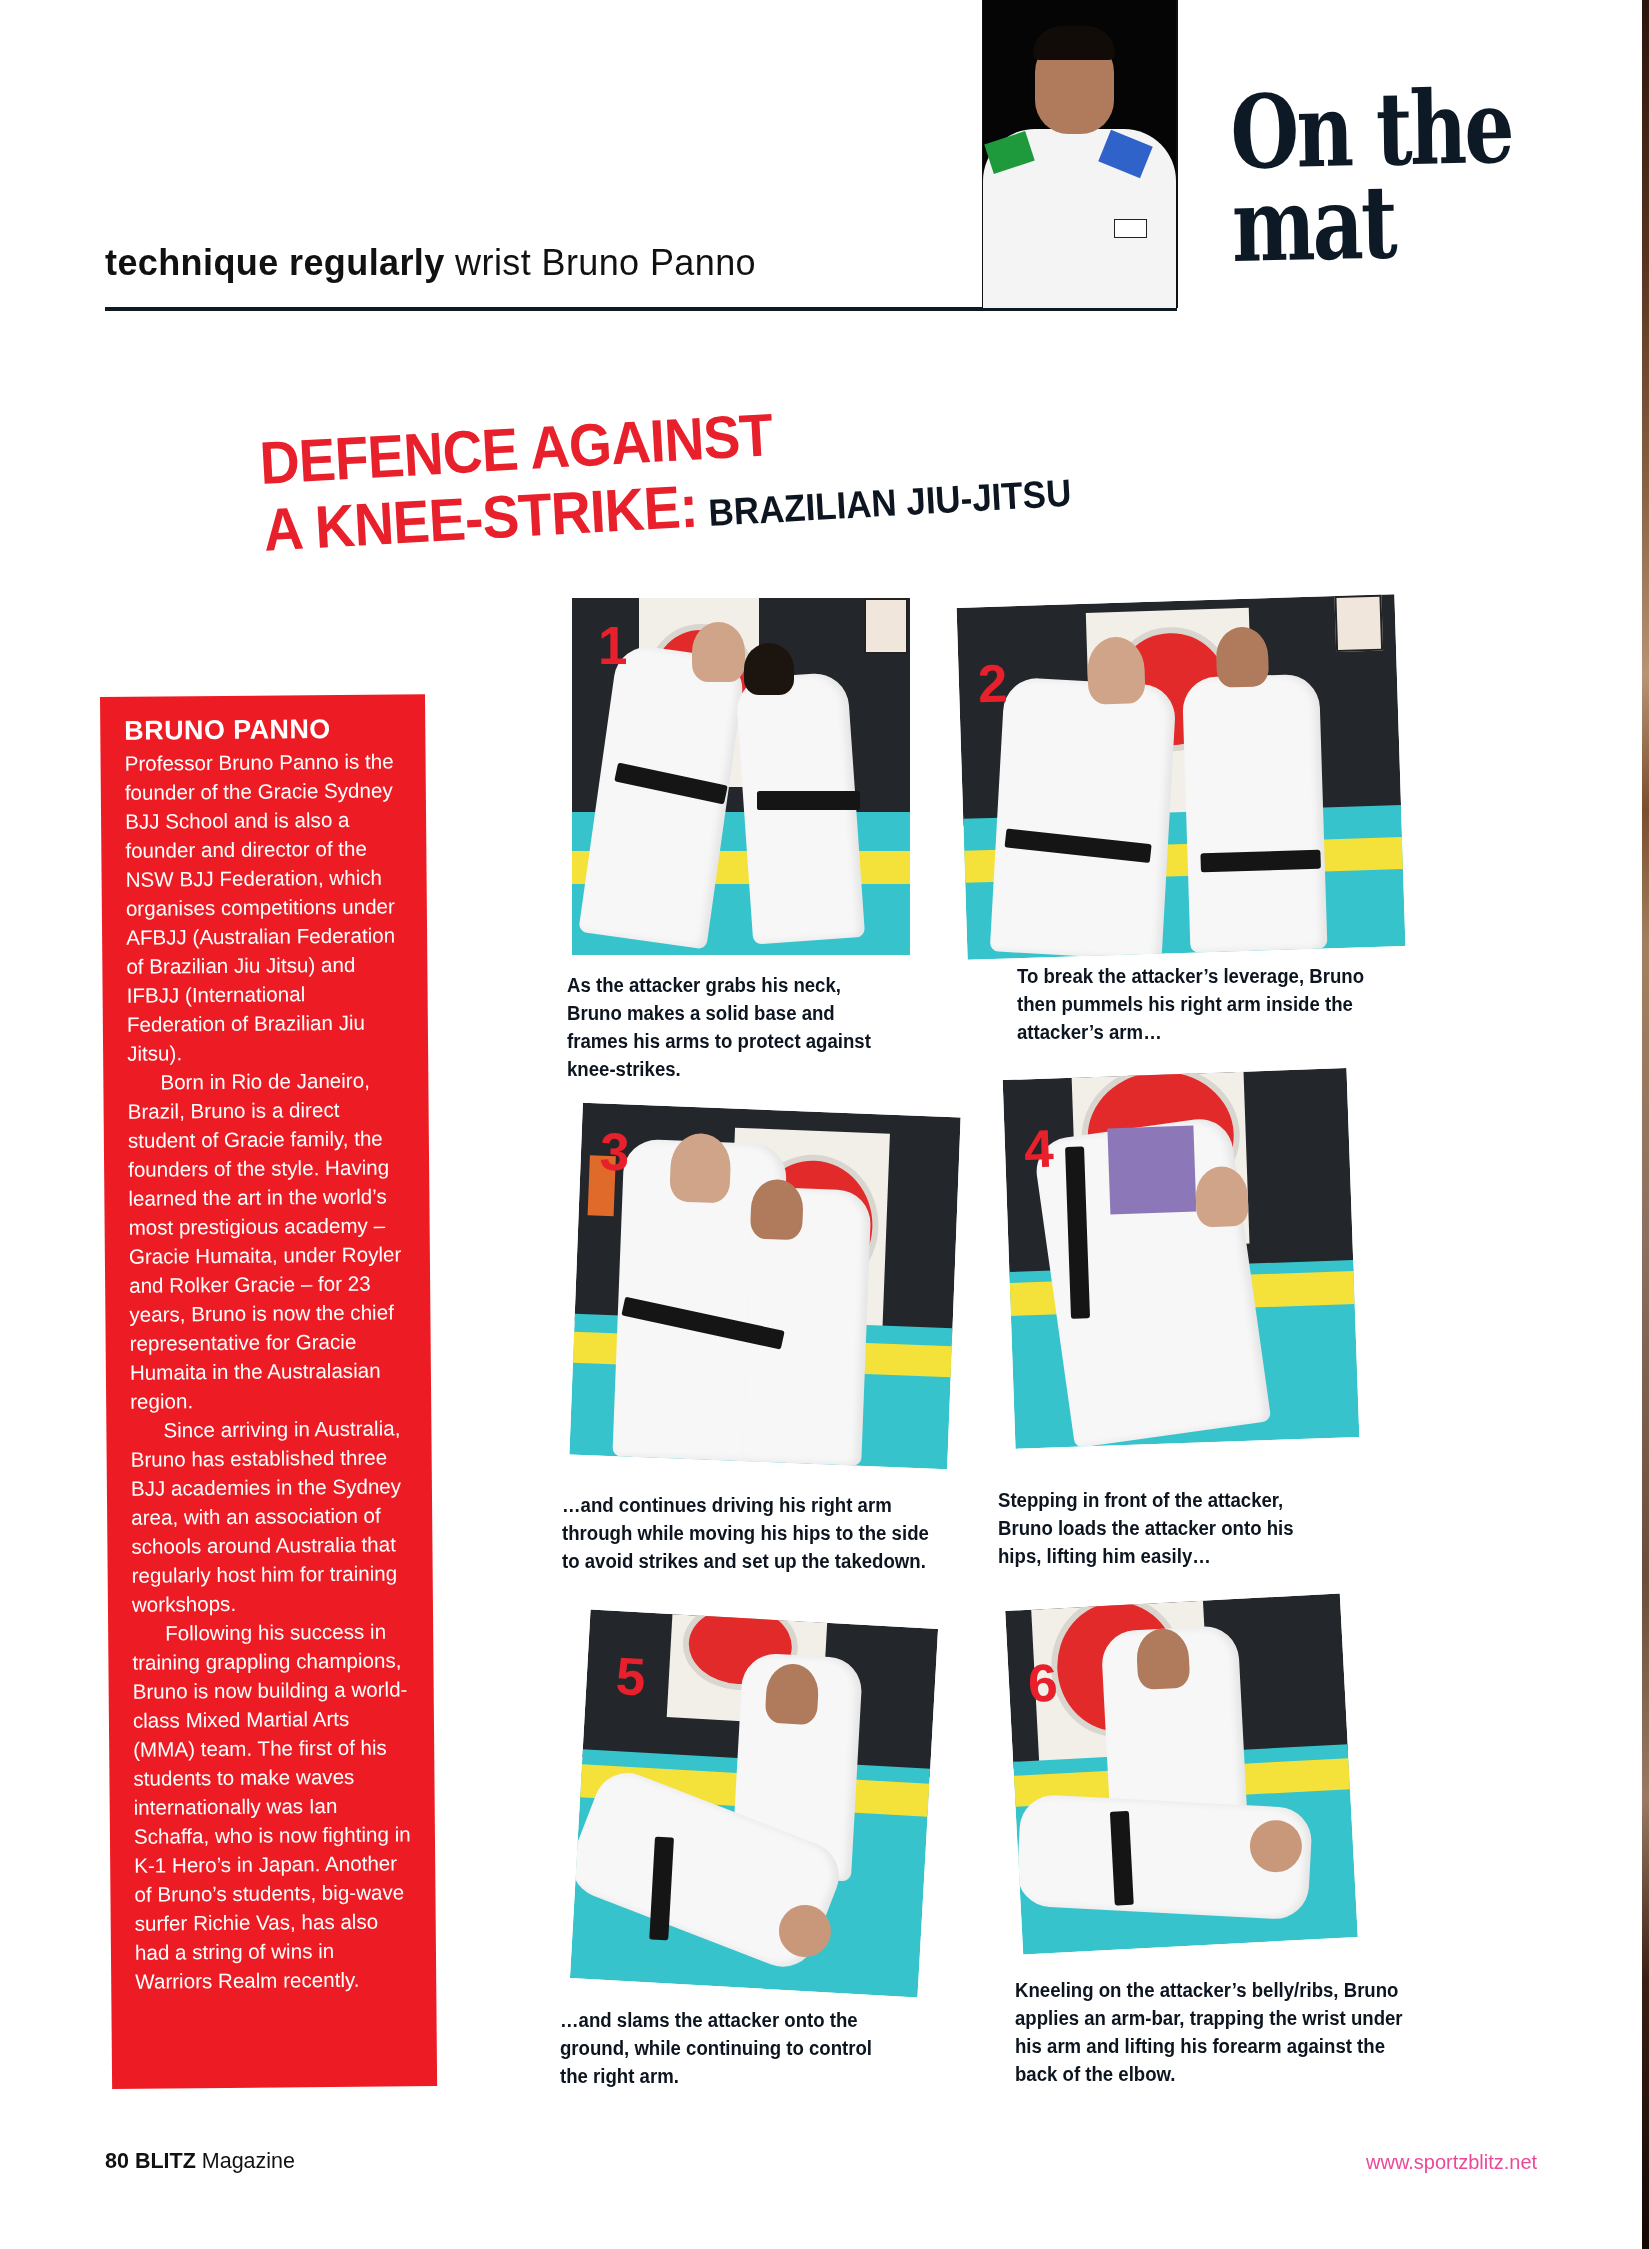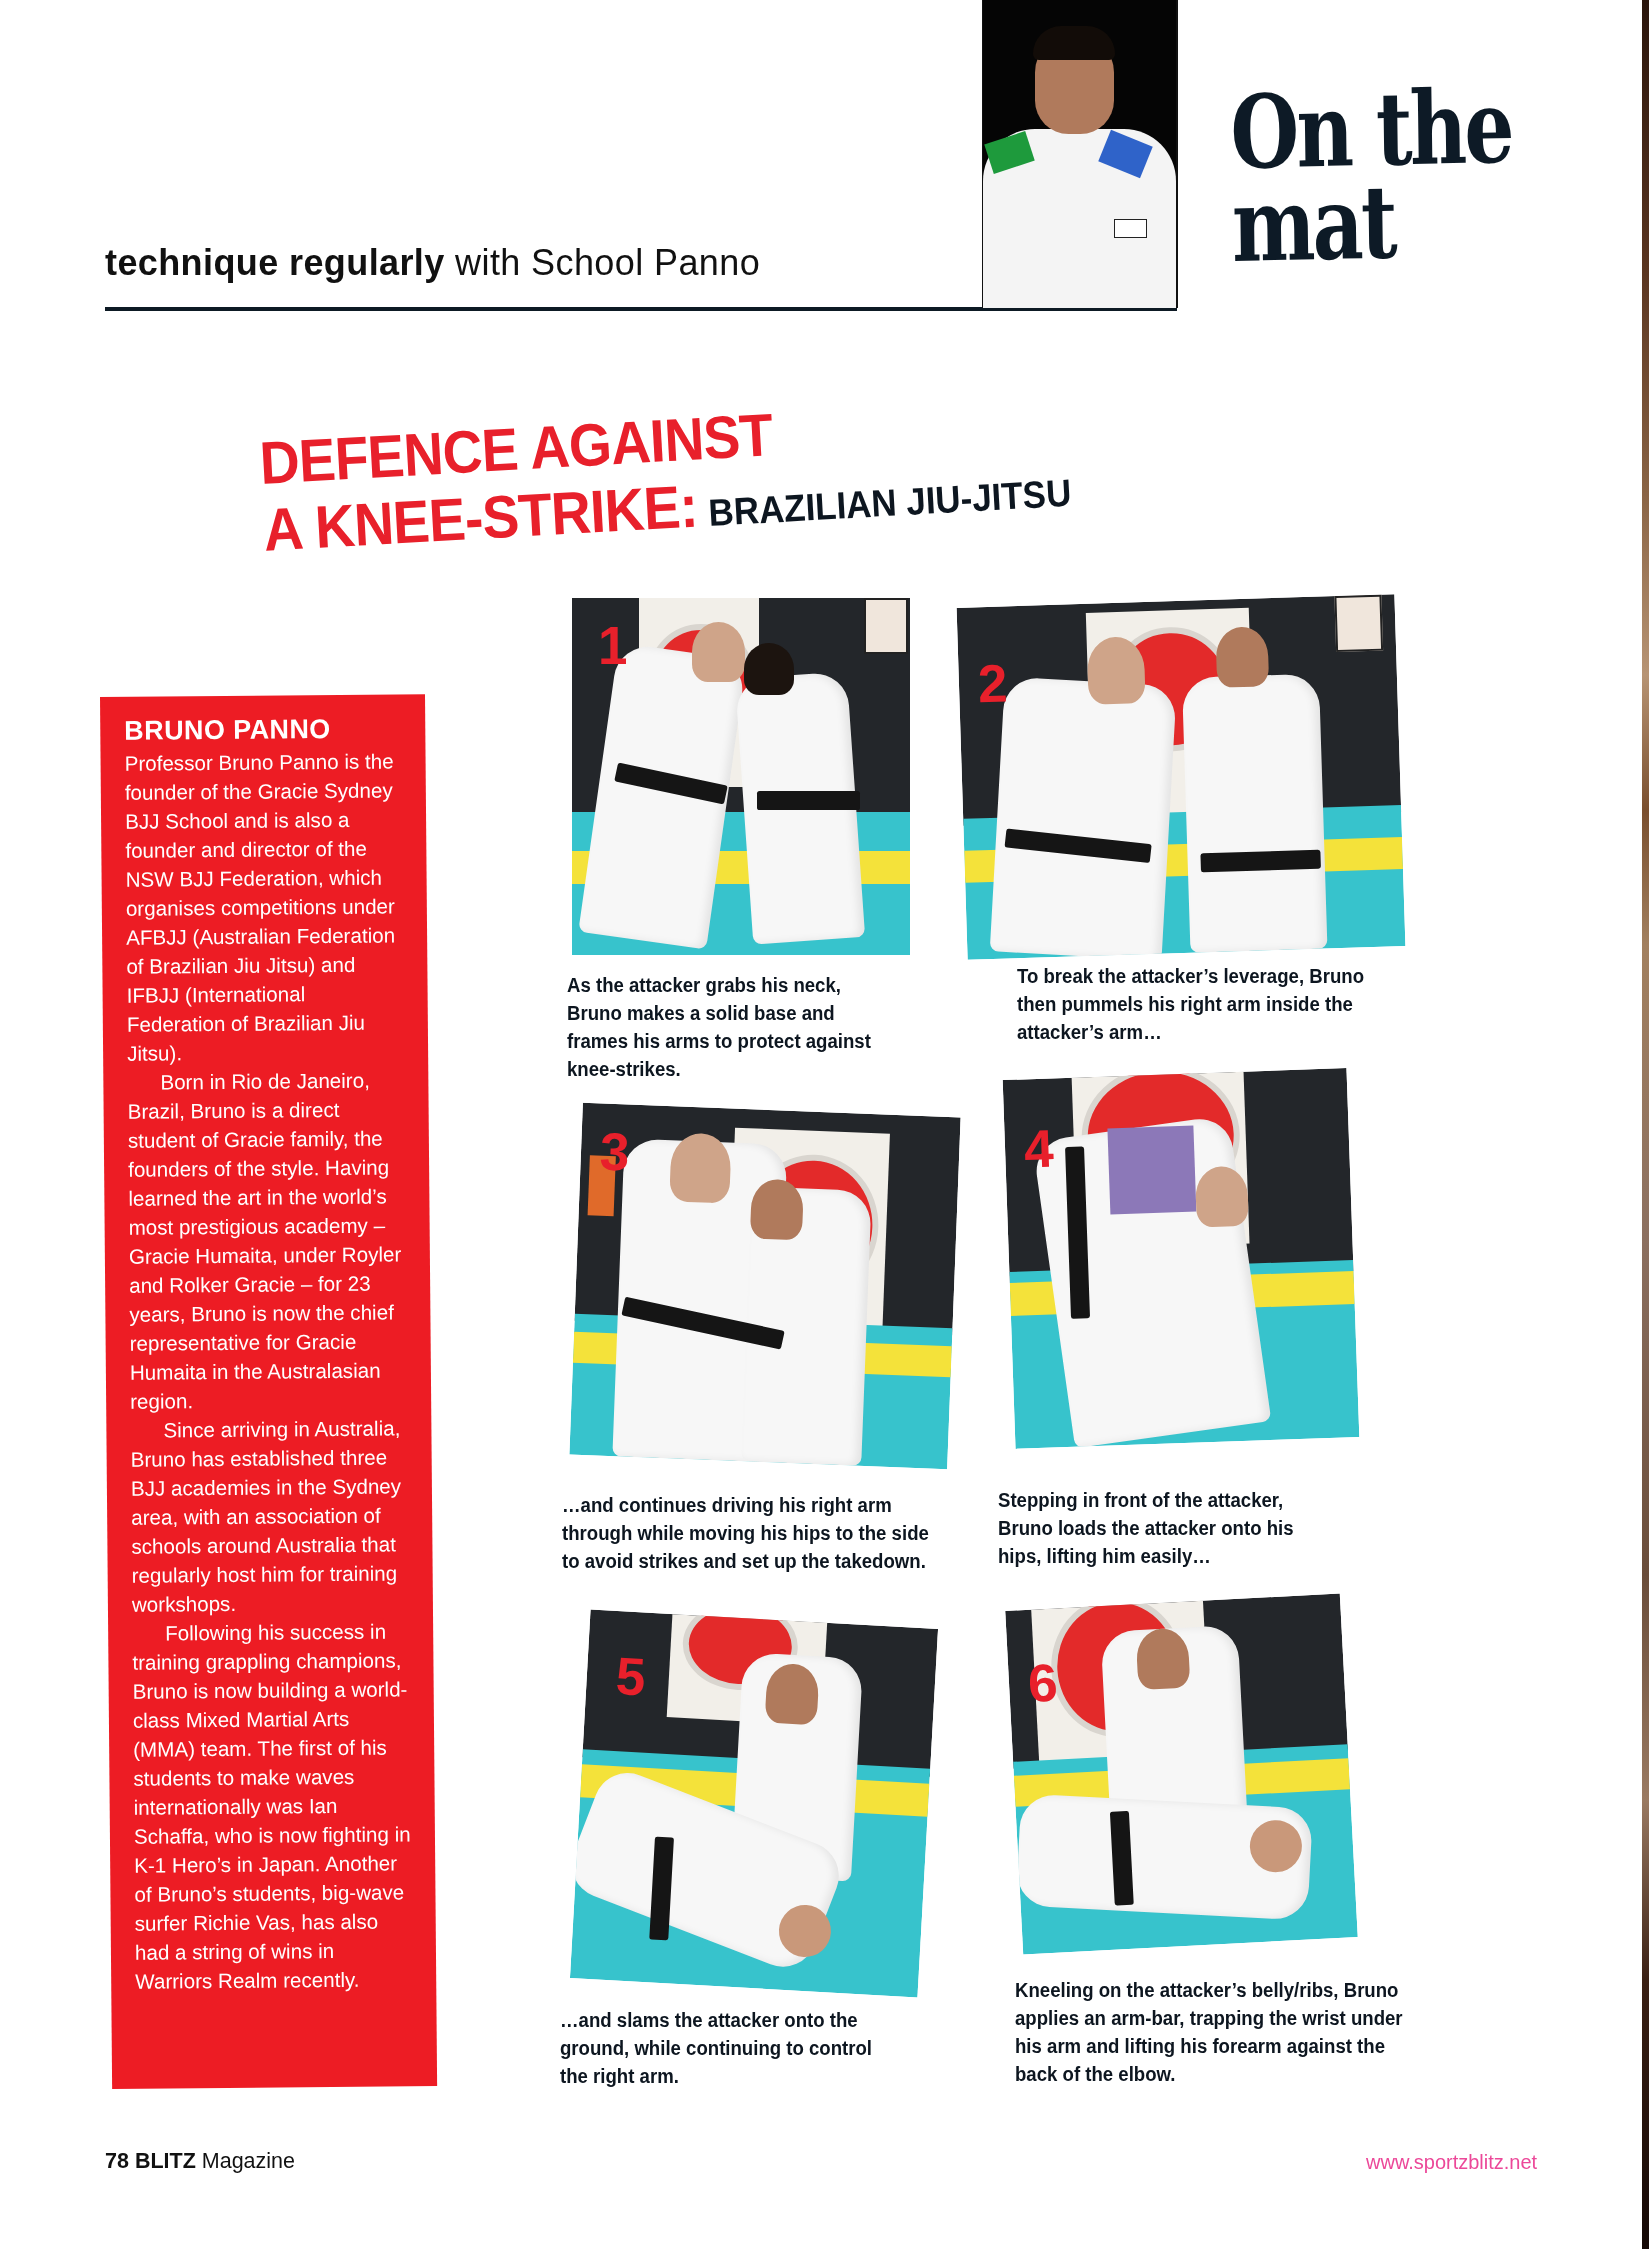--- a/index.html
+++ b/index.html
@@ -42,21 +42,21 @@
   .folio b{font-weight:700;}
   .site{left:1366px;top:2151px;font-size:20px;color:#ec4899;}
 </style>
 </head>
 <body>
 
 <div class="abs edge-strip"></div>
 
 <div class="abs kicker">
   <b>technique regularly</b>
-  <span class="light">with School Panno</span>
+  <span class="light">wrist Bruno Panno</span>
 </div>
 <div class="abs header-rule"></div>
 
 <div class="abs portrait" title="Bruno Panno portrait in white gi with Brazilian and Australian flag patches">
   <div style="position:absolute;left:0;right:0;bottom:0;height:58%;background:#f4f4f4;border-radius:52px 52px 0 0;"></div>
   <div style="position:absolute;left:52px;top:33px;width:79px;height:101px;border-radius:40px 40px 34px 34px;background:#b07a5c;"></div>
   <div style="position:absolute;left:50px;top:26px;width:82px;height:34px;border-radius:41px 41px 8.6px 8.6px;background:#120c08;"></div>
   <div style="position:absolute;left:5.2px;top:137px;width:43px;height:31px;background:#1e9a3c;transform:rotate(-18deg);"></div>
   <div style="position:absolute;left:120px;top:137px;width:45px;height:34px;background:#2f63c9;transform:rotate(22deg);"></div>
   <div style="position:absolute;left:131px;top:219px;width:31px;height:17px;border:1.7px solid #222;background:#fff;"></div>
@@ -185,18 +185,18 @@
     <div class="hair" style="left:129px;top:26px;width:52px;height:60px;background:#b07a5c;"></div>
     <div class="head" style="left:232px;top:223px;width:52px;height:52px;"></div>
     <div class="num" style="left:19px;top:43px;">6</div>
   </div>
 </div>
 
 <div class="abs caption" style="left:560px;top:2006px;width:344px;">…and slams the attacker onto the ground, while continuing to control the right arm.</div>
 <div class="abs caption" style="left:1015px;top:1976px;width:430px;">Kneeling on the attacker’s belly/ribs, Bruno applies an arm-bar, trapping the wrist under his arm and lifting his forearm against the back of the elbow.</div>
 
 <div class="abs folio">
-  <b>78</b>
+  <b>80</b>
   <b>BLITZ</b>
   <span>Magazine</span>
 </div>
 <div class="abs site">www.sportzblitz.net</div>
 
 
 </body></html>

